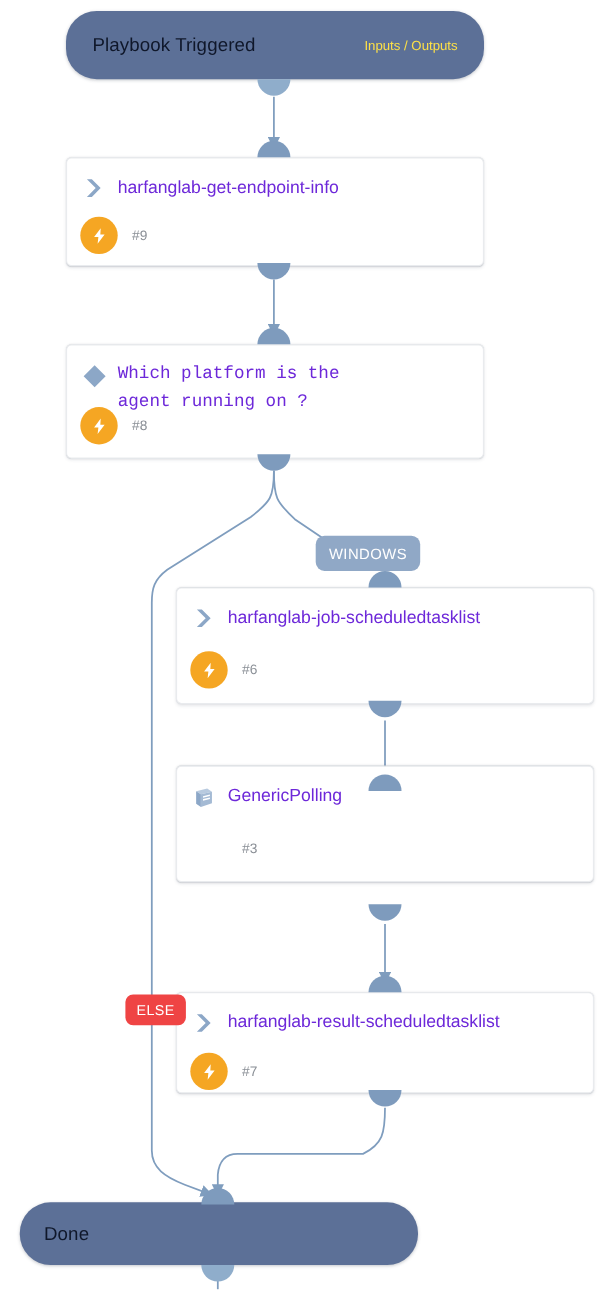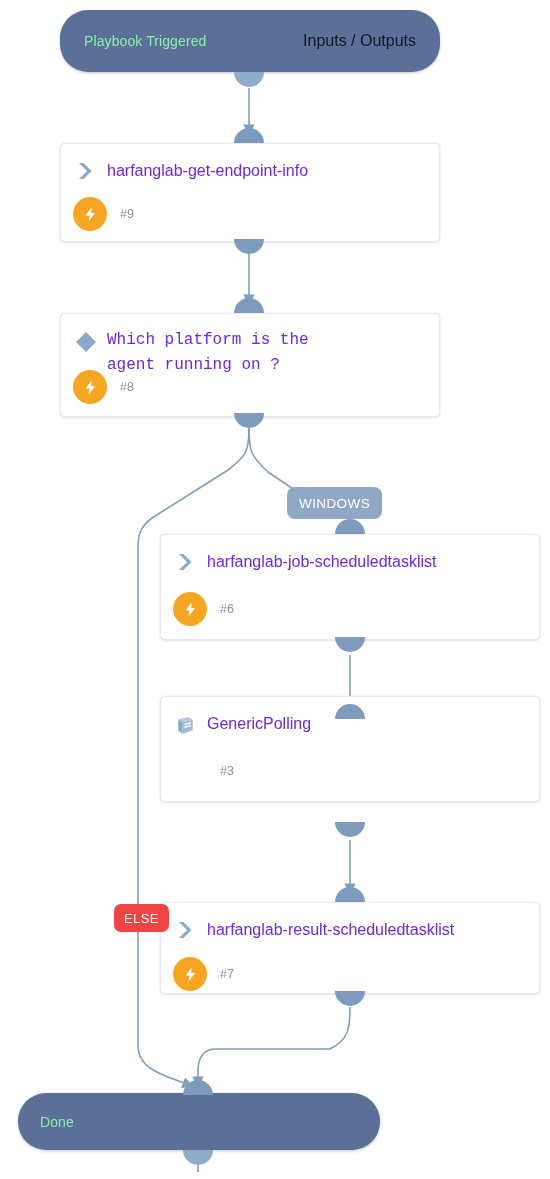--- a/index.html
+++ b/index.html
@@ -32,28 +32,28 @@
     position: absolute;
     box-sizing: border-box;
     background: #5c7097;
     border-radius: 28px;
     display: flex;
     align-items: center;
     box-shadow: 0 1px 3px rgba(40,50,70,0.28);
     z-index: 3;
   }
   .pill-title {
-    color: #86efac;
-    font-size: 14px;
+    color: #0f172a;
+    font-size: 17px;
     letter-spacing: 0.1px;
     white-space: nowrap;
   }
   .pill-sub {
-    color: #0f172a;
-    font-size: 16px;
+    color: #fde047;
+    font-size: 12px;
     white-space: nowrap;
   }
 
   
   .card {
     position: absolute;
     box-sizing: border-box;
     background: #ffffff;
     border: 1px solid #e9ebee;
     border-radius: 5px;

